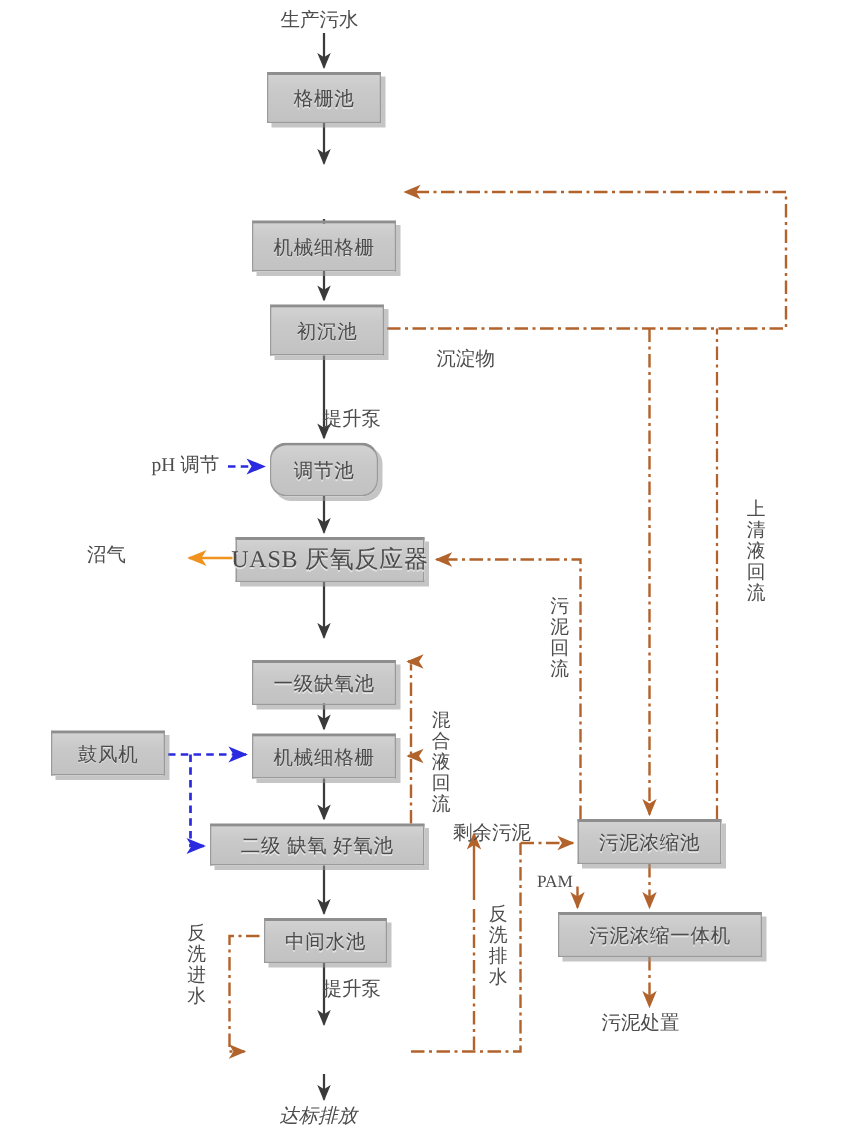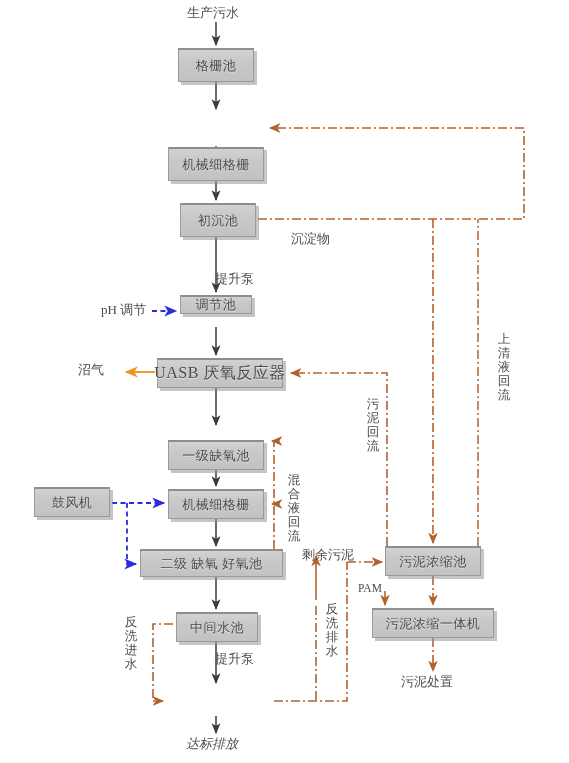--- a/index.html
+++ b/index.html
@@ -153,21 +153,21 @@
   </div>
 
   <div class="node" style="left:168px;top:112px;width:96px;height:34px;margin-top:35px;">
     <span>机械细格栅</span>
   </div>
 
   <div class="node" style="left:180px;top:203px;width:76px;height:34px;">
     <span>初沉池</span>
   </div>
 
-  <div class="node" style="left:180px;top:295px;width:72px;height:19px;">
+  <div class="node" style="left:180px;top:295px;width:72px;height:36px;border-radius:11px;">
     <span>调节池</span>
   </div>
 
   <div class="node small" style="left:157px;top:358px;width:126px;height:30px;">
     <span>UASB 厌氧反应器</span>
   </div>
 
   <div class="node" style="left:168px;top:428px;width:96px;height:30px;margin-top:12px;">
     <span>一级缺氧池</span>
   </div>
@@ -186,33 +186,33 @@
 
   <div class="node" style="left:176px;top:612px;width:82px;height:30px;">
     <span>中间水池</span>
   </div>
 
 
   <div class="node" style="left:385px;top:546px;width:96px;height:30px;">
     <span>污泥浓缩池</span>
   </div>
 
-  <div class="node" style="left:372px;top:608px;width:122px;height:30px;">
+  <div class="node" style="left:372px;top:608px;width:136px;height:30px;">
     <span>污泥浓缩一体机</span>
   </div>
 
   <div class="lbl" style="left:187px;top:6px;"><span>生产污水</span></div>
 
   <div class="lbl" style="left:291px;top:232px;"><span>沉淀物</span></div>
 
   <div class="lbl" style="left:215px;top:272px;"><span>提升泵</span></div>
 
   <div class="lbl" style="left:101px;top:303px;"><span>pH 调节</span></div>
 
-  <div class="lbl" style="left:78px;top:363px;"><span>沼气</span></div>
+  <div class="lbl" style="left:58px;top:363px;"><span>沼气</span></div>
 
   <div class="lbl vert" style="left:287px;top:473px;"><span><div>混</div><div>合</div><div>液</div><div>回</div><div>流</div></span></div>
 
   <div class="lbl vert" style="left:366px;top:397px;"><span><div>污</div><div>泥</div><div>回</div><div>流</div></span></div>
 
   <div class="lbl vert" style="left:497px;top:332px;"><span><div>上</div><div>清</div><div>液</div><div>回</div><div>流</div></span></div>
 
   <div class="lbl" style="left:302px;top:548px;"><span>剩余污泥</span></div>
 
   <div class="lbl small latin" style="left:358px;top:582px;"><span>PAM</span></div>

